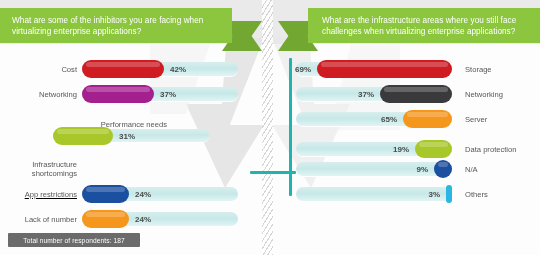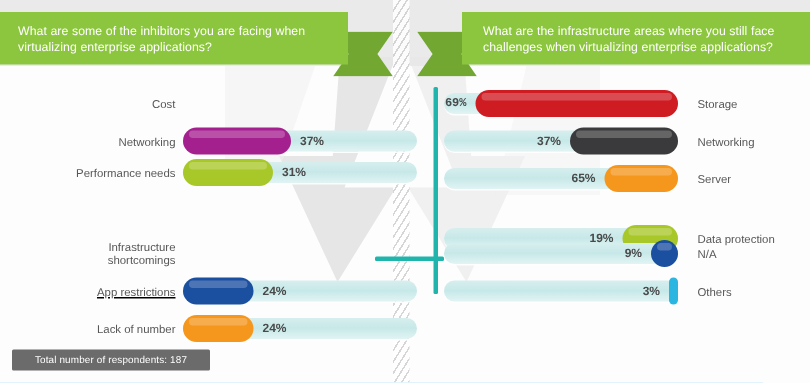--- a/index.html
+++ b/index.html
@@ -2,21 +2,21 @@
 <html><head>
 <meta charset="utf-8">
 <style>
   html,body{margin:0;padding:0;}
   body{
     width:540px;height:255px;overflow:hidden;
     background:#ffffff;
     font-family:"Liberation Sans", sans-serif;
     position:relative;
   }
-  #stage{position:absolute;inset:0;width:540px;height:255px;overflow:hidden;background:#7dd3fc;}
+  #stage{position:absolute;inset:0;width:540px;height:255px;overflow:hidden;background:#f0abfc;}
 
   
   .bg{position:absolute;inset:0;pointer-events:none;}
   .bg-top-band{position:absolute;left:0;top:0;width:540px;height:52px;background:#eaeaea;}
   .bg-white-sheet{position:absolute;left:0;top:44px;width:540px;height:211px;background:#fdfdfd;}
 
   .gray-chevron{position:absolute;background:#e6e6e6;}
   .soft-gray{position:absolute;background:#efefef;}
 
   
@@ -44,21 +44,21 @@
 
   
   .chart{position:absolute;top:52px;}
   .chart-left{left:0;width:262px;height:180px;}
   .chart-right{left:273px;width:267px;height:180px;}
 
   .axis-v{position:absolute;left:289px;top:58px;width:3px;height:138px;background:#1fb5ad;border-radius:1px;}
   .axis-h{position:absolute;left:250px;top:171px;width:46px;height:3px;background:#1fb5ad;border-radius:1px;}
 
   .row{position:absolute;height:22px;display:flex;align-items:center;}
-  .row-left{left:0;width:262px;margin-left:40px;}
+  .row-left{left:0;width:262px;}
   .row-right{left:0;width:267px;}
 
   
   .cat-label{
     width:82px;text-align:right;font-size:7.6px;color:#575757;line-height:9px;
     padding-right:5px;box-sizing:border-box;
   }
   .track{
     position:relative;height:14px;border-radius:7px;
     background:linear-gradient(180deg,#d7eeee 0%,#c7e8e8 48%,#e2f4f4 100%);
@@ -118,29 +118,33 @@
   <div class="ribbon ribbon-right">
     <div class="ribbon-text">What are the infrastructure areas where you still face challenges when virtualizing enterprise applications?</div>
   </div>
 
   <div class="axis-v"></div>
   <div class="axis-h"></div>
 
   <div class="chart chart-left" id="left-chart">
       <div class="row row-left" style="top: 6px;">
         <div class="cat-label">Cost</div>
+        <div class="track track-left">
+          <div class="bar left-bar" style="width: 82px; background: rgb(207, 27, 34);"></div>
+          <div class="val val-left" style="left: 88px;">42%</div>
+        </div>
       </div>
       <div class="row row-left" style="top: 31px;">
         <div class="cat-label">Networking</div>
         <div class="track track-left">
           <div class="bar left-bar" style="width: 72px; background: rgb(165, 32, 143);"></div>
           <div class="val val-left" style="left: 78px;">37%</div>
         </div>
       </div>
-      <div class="row row-left" style="top: 52px;">
+      <div class="row row-left" style="top: 68px; flex-direction: column;">
         <div class="cat-label">Performance needs</div>
         <div class="track track-left">
           <div class="bar left-bar" style="width: 60px; background: rgb(168, 200, 42);"></div>
           <div class="val val-left" style="left: 66px;">31%</div>
         </div>
       </div>
       <div class="row row-left" style="top: 106px;">
         <div class="cat-label">Infrastructure shortcomings</div>
       </div>
       <div class="row row-left" style="top: 131px; text-decoration: underline;">
@@ -154,41 +158,41 @@
         <div class="cat-label">Lack of number</div>
         <div class="track track-left">
           <div class="bar left-bar" style="width: 47px; background: rgb(245, 151, 29);"></div>
           <div class="val val-left" style="left: 53px;">24%</div>
         </div>
       </div>
     </div>
 
   <div class="chart chart-right" id="right-chart">
       <div class="row row-right" style="top: 6px;">
-        <div class="track track-right" style="margin-left: 23px; font-family: Liberation Mono, monospace;">
+        <div class="track track-right" style="margin-left: 23px;">
           <div class="bar right-bar" style="width: 135px; background: rgb(207, 27, 34);"></div>
           <div class="val val-right" style="right: 141px;">69%</div>
         </div>
         <div class="legend-label">Storage</div>
       </div>
       <div class="row row-right" style="top: 31px;">
         <div class="track track-right" style="margin-left: 23px;">
           <div class="bar right-bar" style="width: 72px; background: rgb(58, 58, 60);"></div>
           <div class="val val-right" style="right: 78px;">37%</div>
         </div>
         <div class="legend-label">Networking</div>
       </div>
       <div class="row row-right" style="top: 56px;">
         <div class="track track-right" style="margin-left: 23px;">
           <div class="bar right-bar" style="width: 49px; background: rgb(245, 151, 29);"></div>
           <div class="val val-right" style="right: 55px;">65%</div>
         </div>
         <div class="legend-label">Server</div>
       </div>
-      <div class="row row-right" style="top: 96px; text-align: right;">
+      <div class="row row-right" style="top: 86px; text-align: right;">
         <div class="track track-right" style="margin-left: 23px;">
           <div class="bar right-bar" style="width: 37px; background: rgb(168, 200, 42);"></div>
           <div class="val val-right" style="right: 43px;">19%</div>
         </div>
         <div class="legend-label">Data protection</div>
       </div>
       <div class="row row-right" style="top: 106px;">
         <div class="track track-right" style="margin-left: 23px;">
           <div class="bar right-bar" style="width: 18px; background: rgb(27, 79, 160);"></div>
           <div class="val val-right" style="right: 24px;">9%</div>

